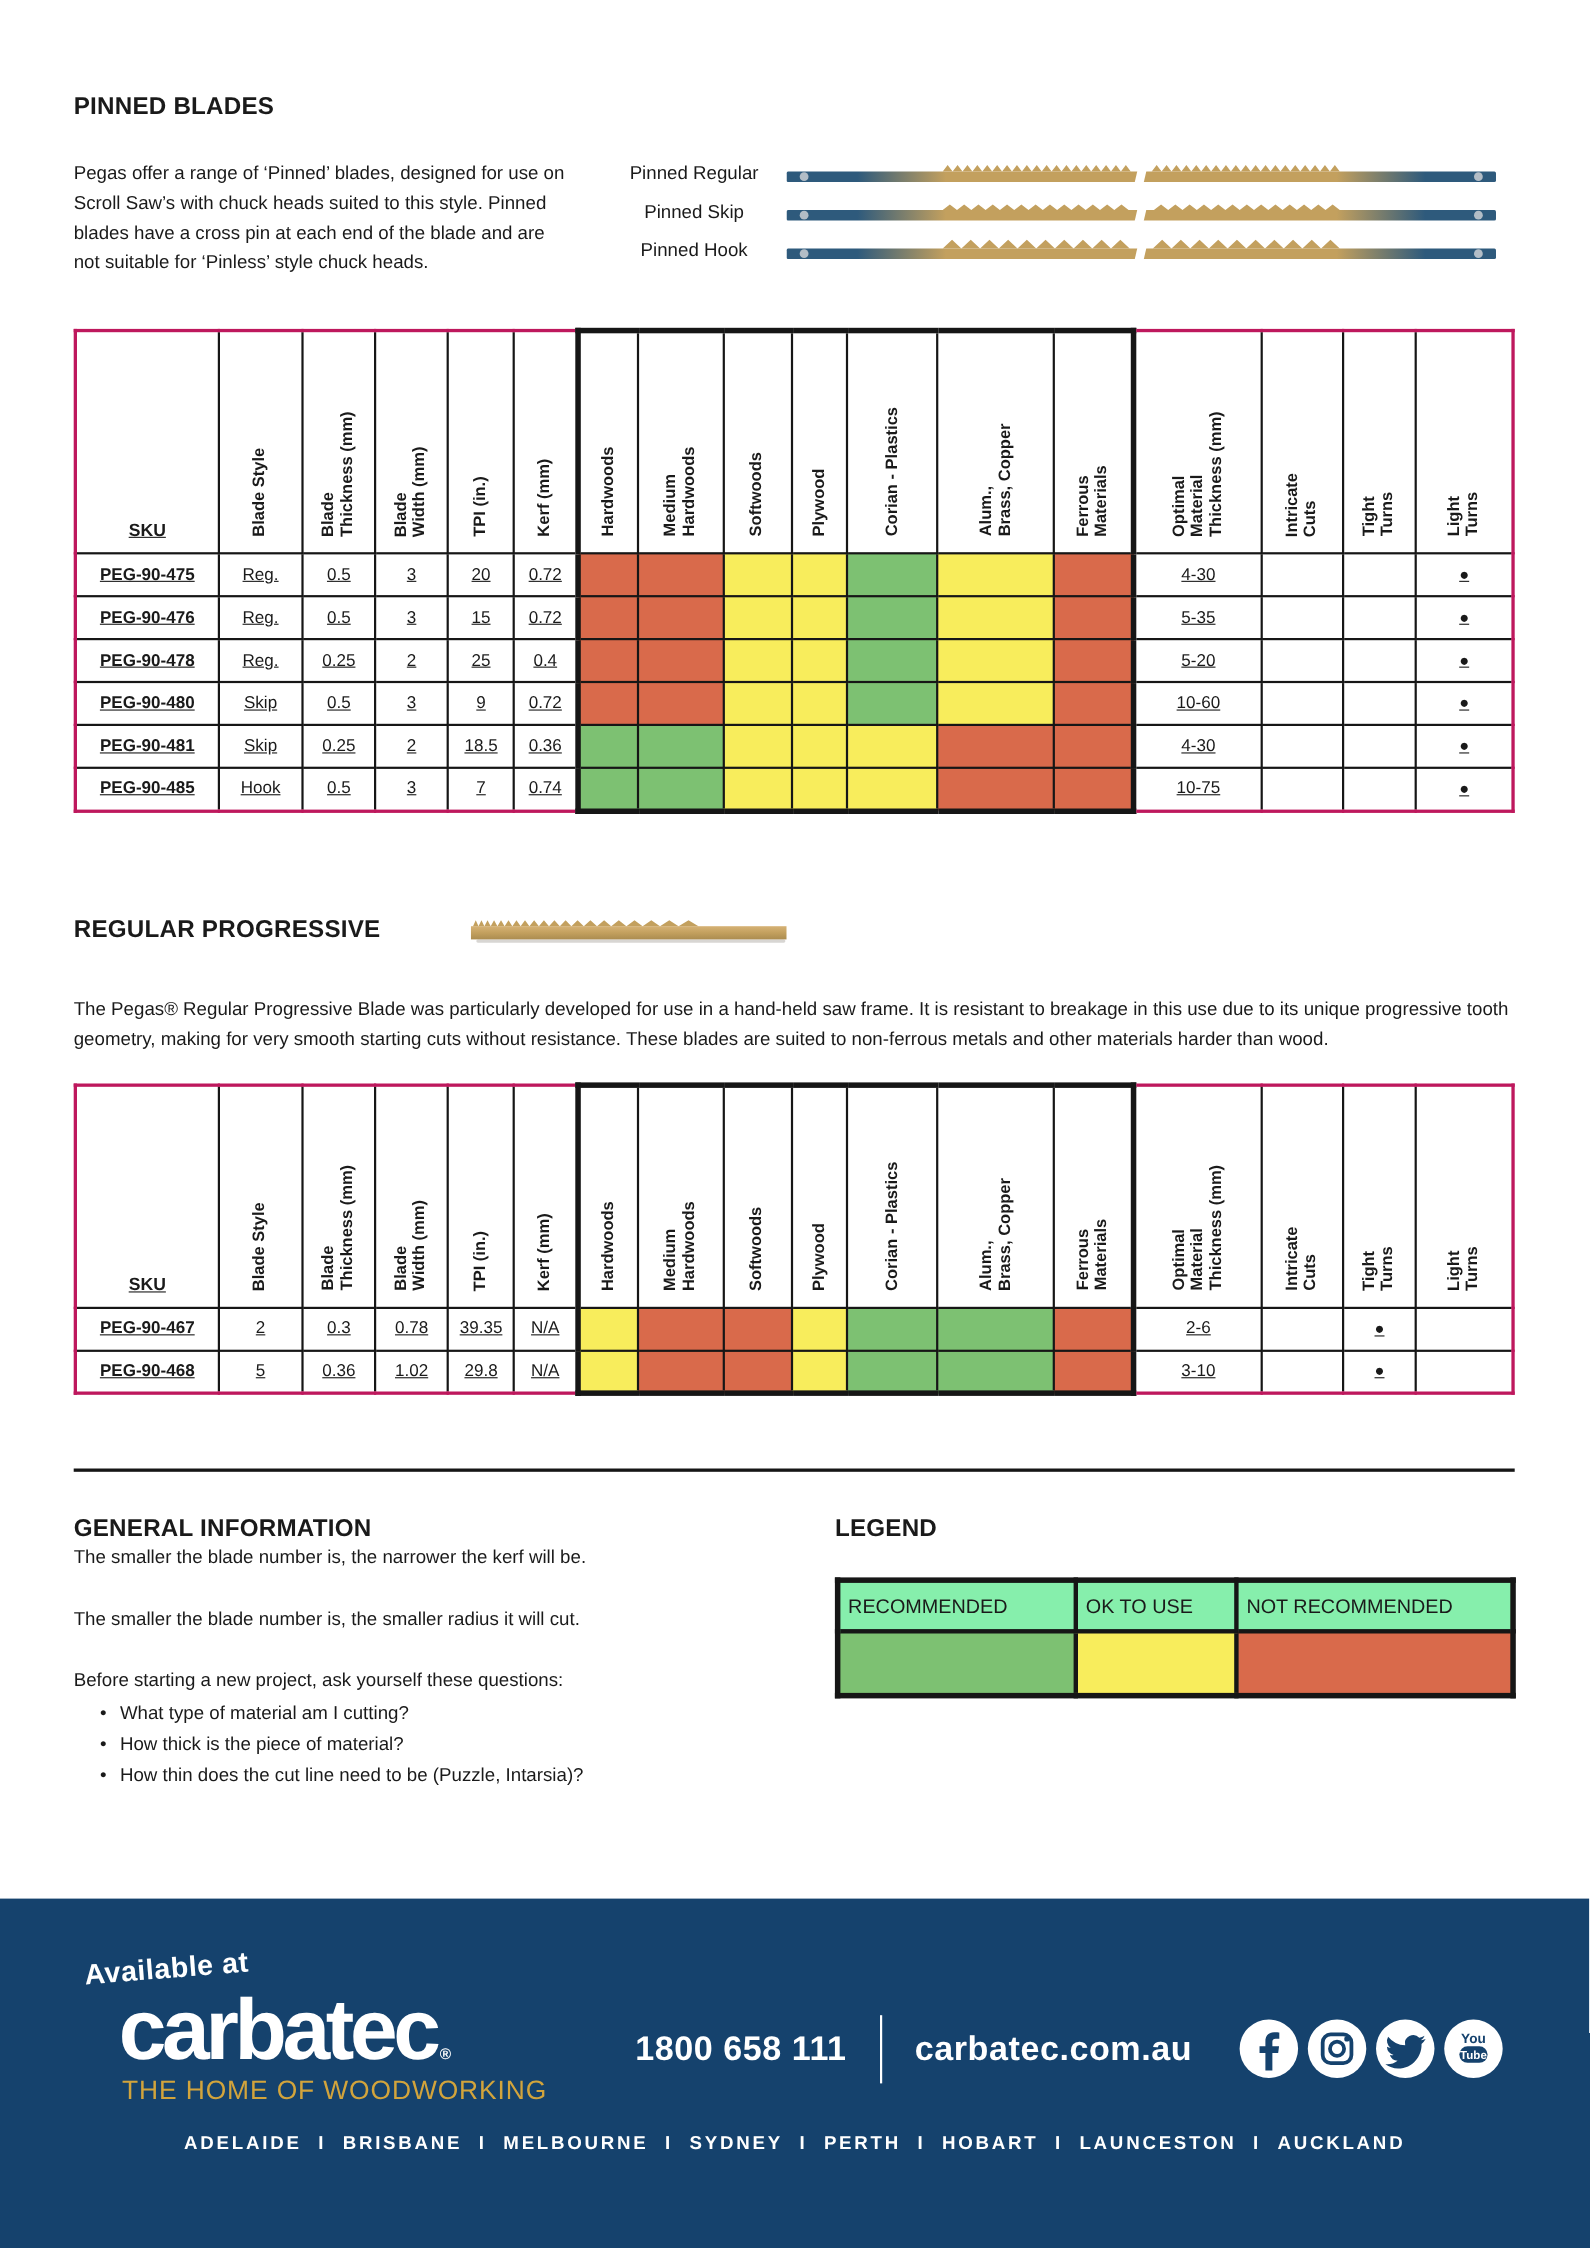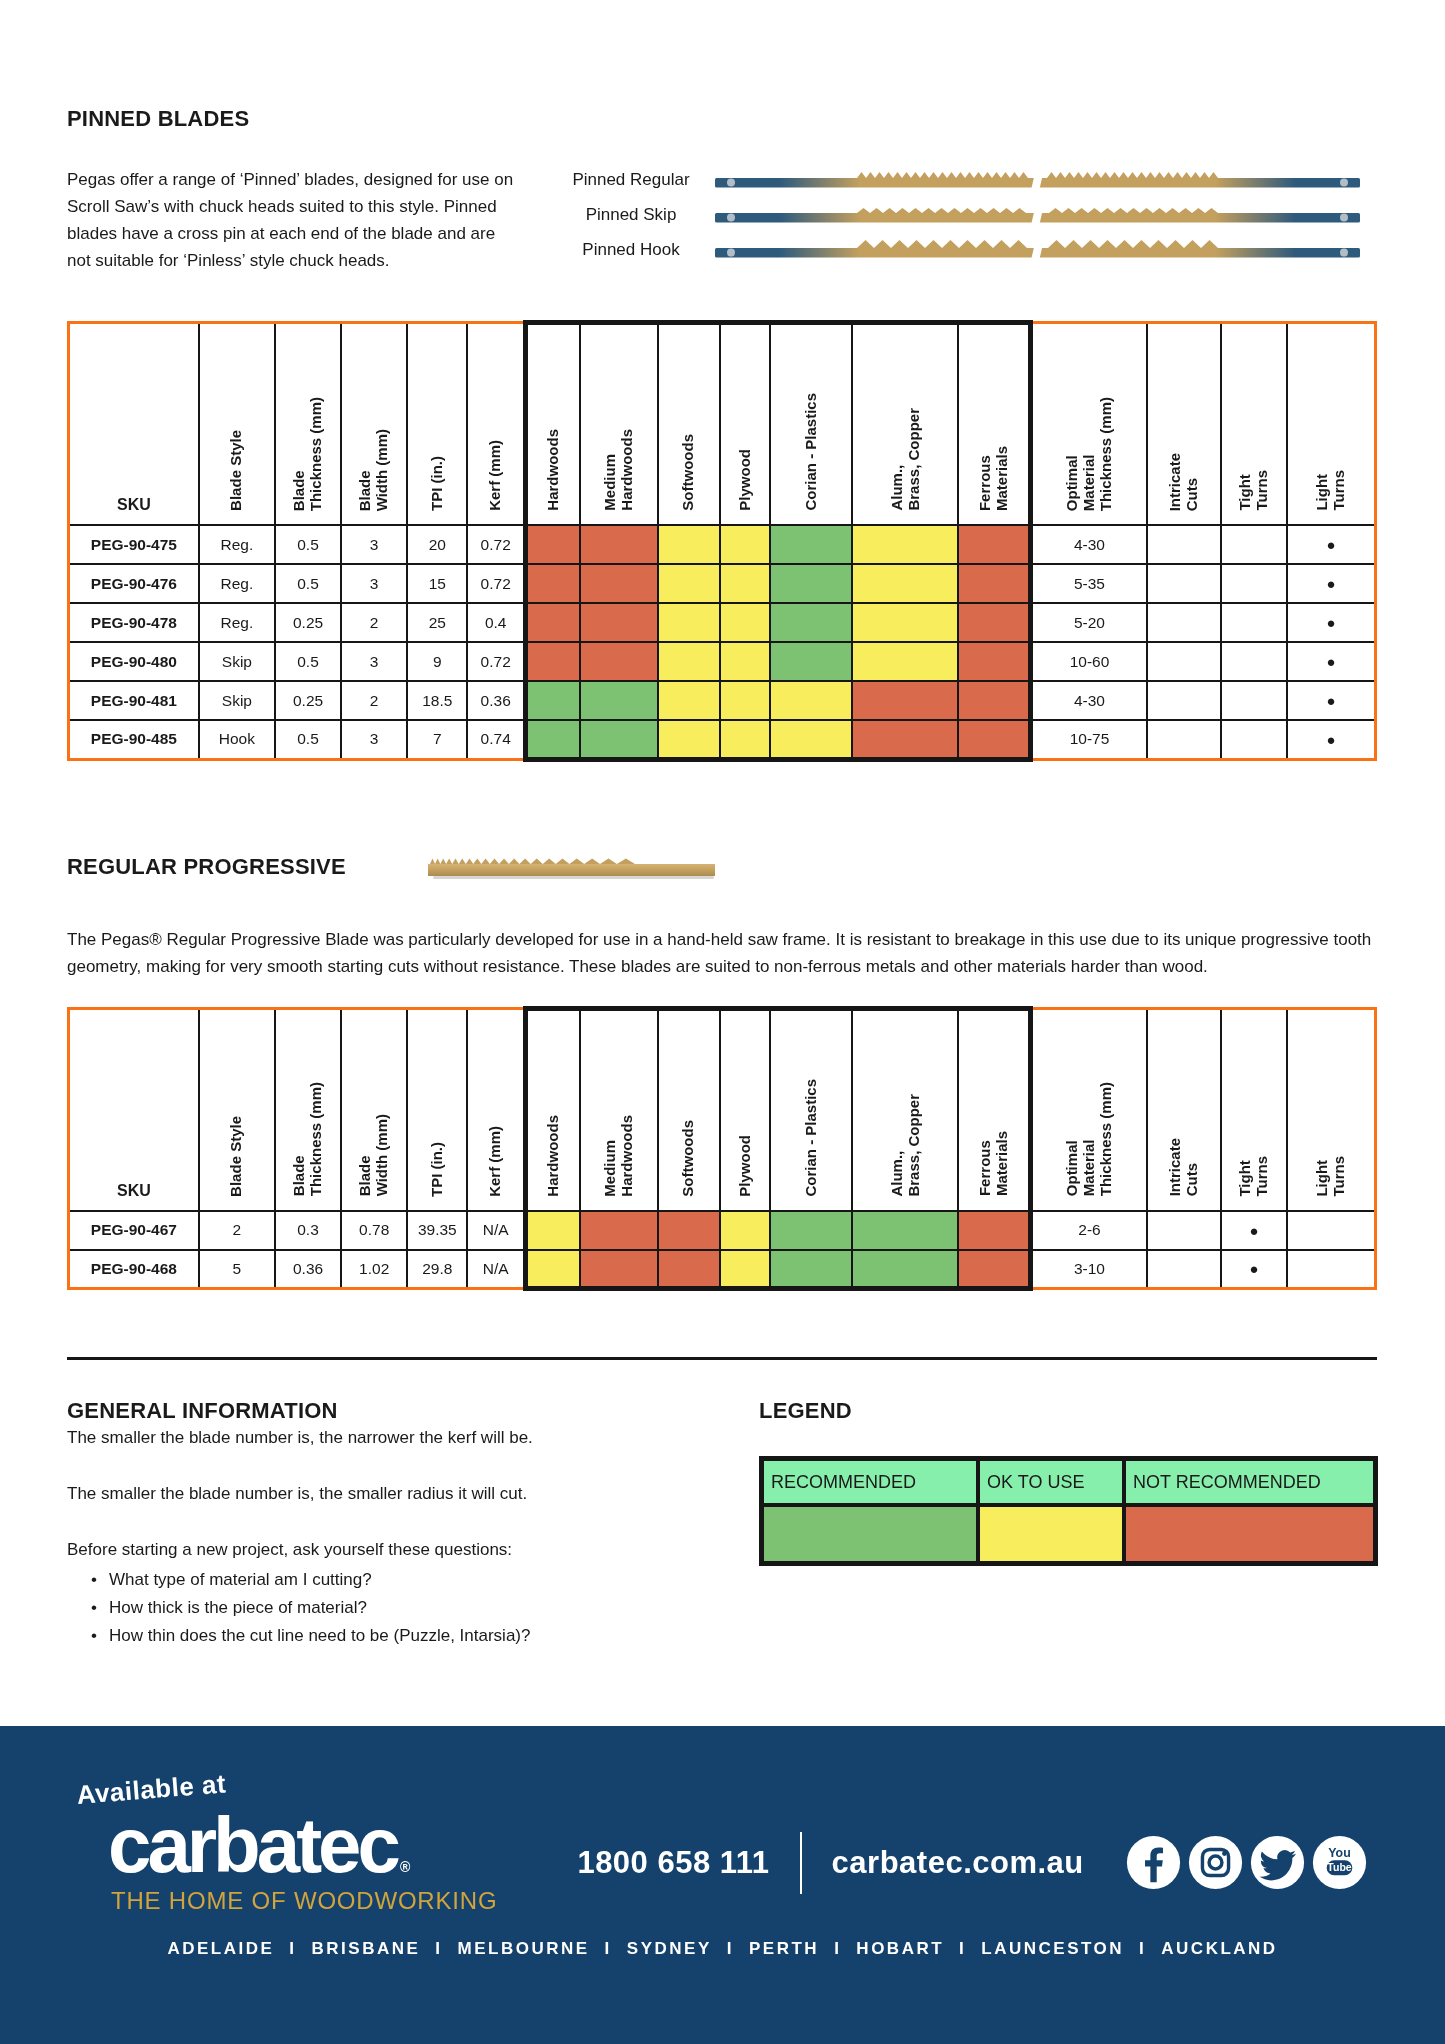--- a/index.html
+++ b/index.html
@@ -1,34 +1,34 @@
 <!DOCTYPE html>
 <html style="--rec: #7dc172; --ok: #f8ed5c; --not: #d96a4b; --footer_navy: #15426d; --gold: #d2a43c; --blade_navy: #2e5a7c; --blade_tan: #c3a05e; --blade_tan_light: #d6b276; --blade_tan_dark: #ab8c50; --pin_gray: #b3bdc6;"><head>
 <meta charset="utf-8">
 <style>
   html,body{margin:0;padding:0;background:#fff;}
   body{font-family:"Liberation Sans",sans-serif;color:#1a1a1a;}
   .page{position:relative;width:1445px;height:2044px;background:#fff;overflow:hidden;}
-  .content{padding:106px 67px 0 67px;box-sizing:border-box;}
+  .content{padding:84px 67px 0 67px;box-sizing:border-box;}
   h1{font-size:22px;font-weight:700;margin:0;letter-spacing:.2px;}
 
   
   .intro-row{display:flex;align-items:flex-start;margin-top:34px;}
   .intro{width:452px;margin:0;font-size:17px;line-height:27px;}
   .blade-list{margin-left:28px;flex:1;display:flex;flex-direction:column;gap:11px;padding-top:2px;}
   .blade-row{display:flex;align-items:center;height:24px;text-align:center;}
   .blade-label{width:168px;font-size:17px;}
   .blade-img{display:inline-block;line-height:0;}
 
   
   .spec-table{border-collapse:collapse;table-layout:fixed;width:1310px;}
   .t1{margin-top:46px;}
   .t2{margin-top:26px;}
   .spec-table th,.spec-table td{border:2px solid #161616;padding:0;}
-  .spec-table{border:3px solid #f97316;}
+  .spec-table{border:3px solid #be185d;text-decoration:underline;}
   .spec-table thead th{height:190px;vertical-align:bottom;text-align:center;background:#fff;}
   .spec-table thead th span{display:inline-block;writing-mode:vertical-rl;transform:rotate(180deg);
       white-space:pre-line;line-height:1.12;font-weight:700;font-size:15px;margin-bottom:9px;text-align:left;}
   .spec-table th.sku-h{font-size:16px;font-weight:700;padding-bottom:10px;}
   .spec-table tbody tr{height:39px;}
   .spec-table tbody td{text-align:center;font-size:15.5px;}
   .spec-table td.sku-cell{font-weight:700;}
   .spec-table .m-l{border-left-width:5px;}
   .spec-table .m-r{border-right-width:5px;}
   .spec-table thead th.mat{border-top-width:5px;}

